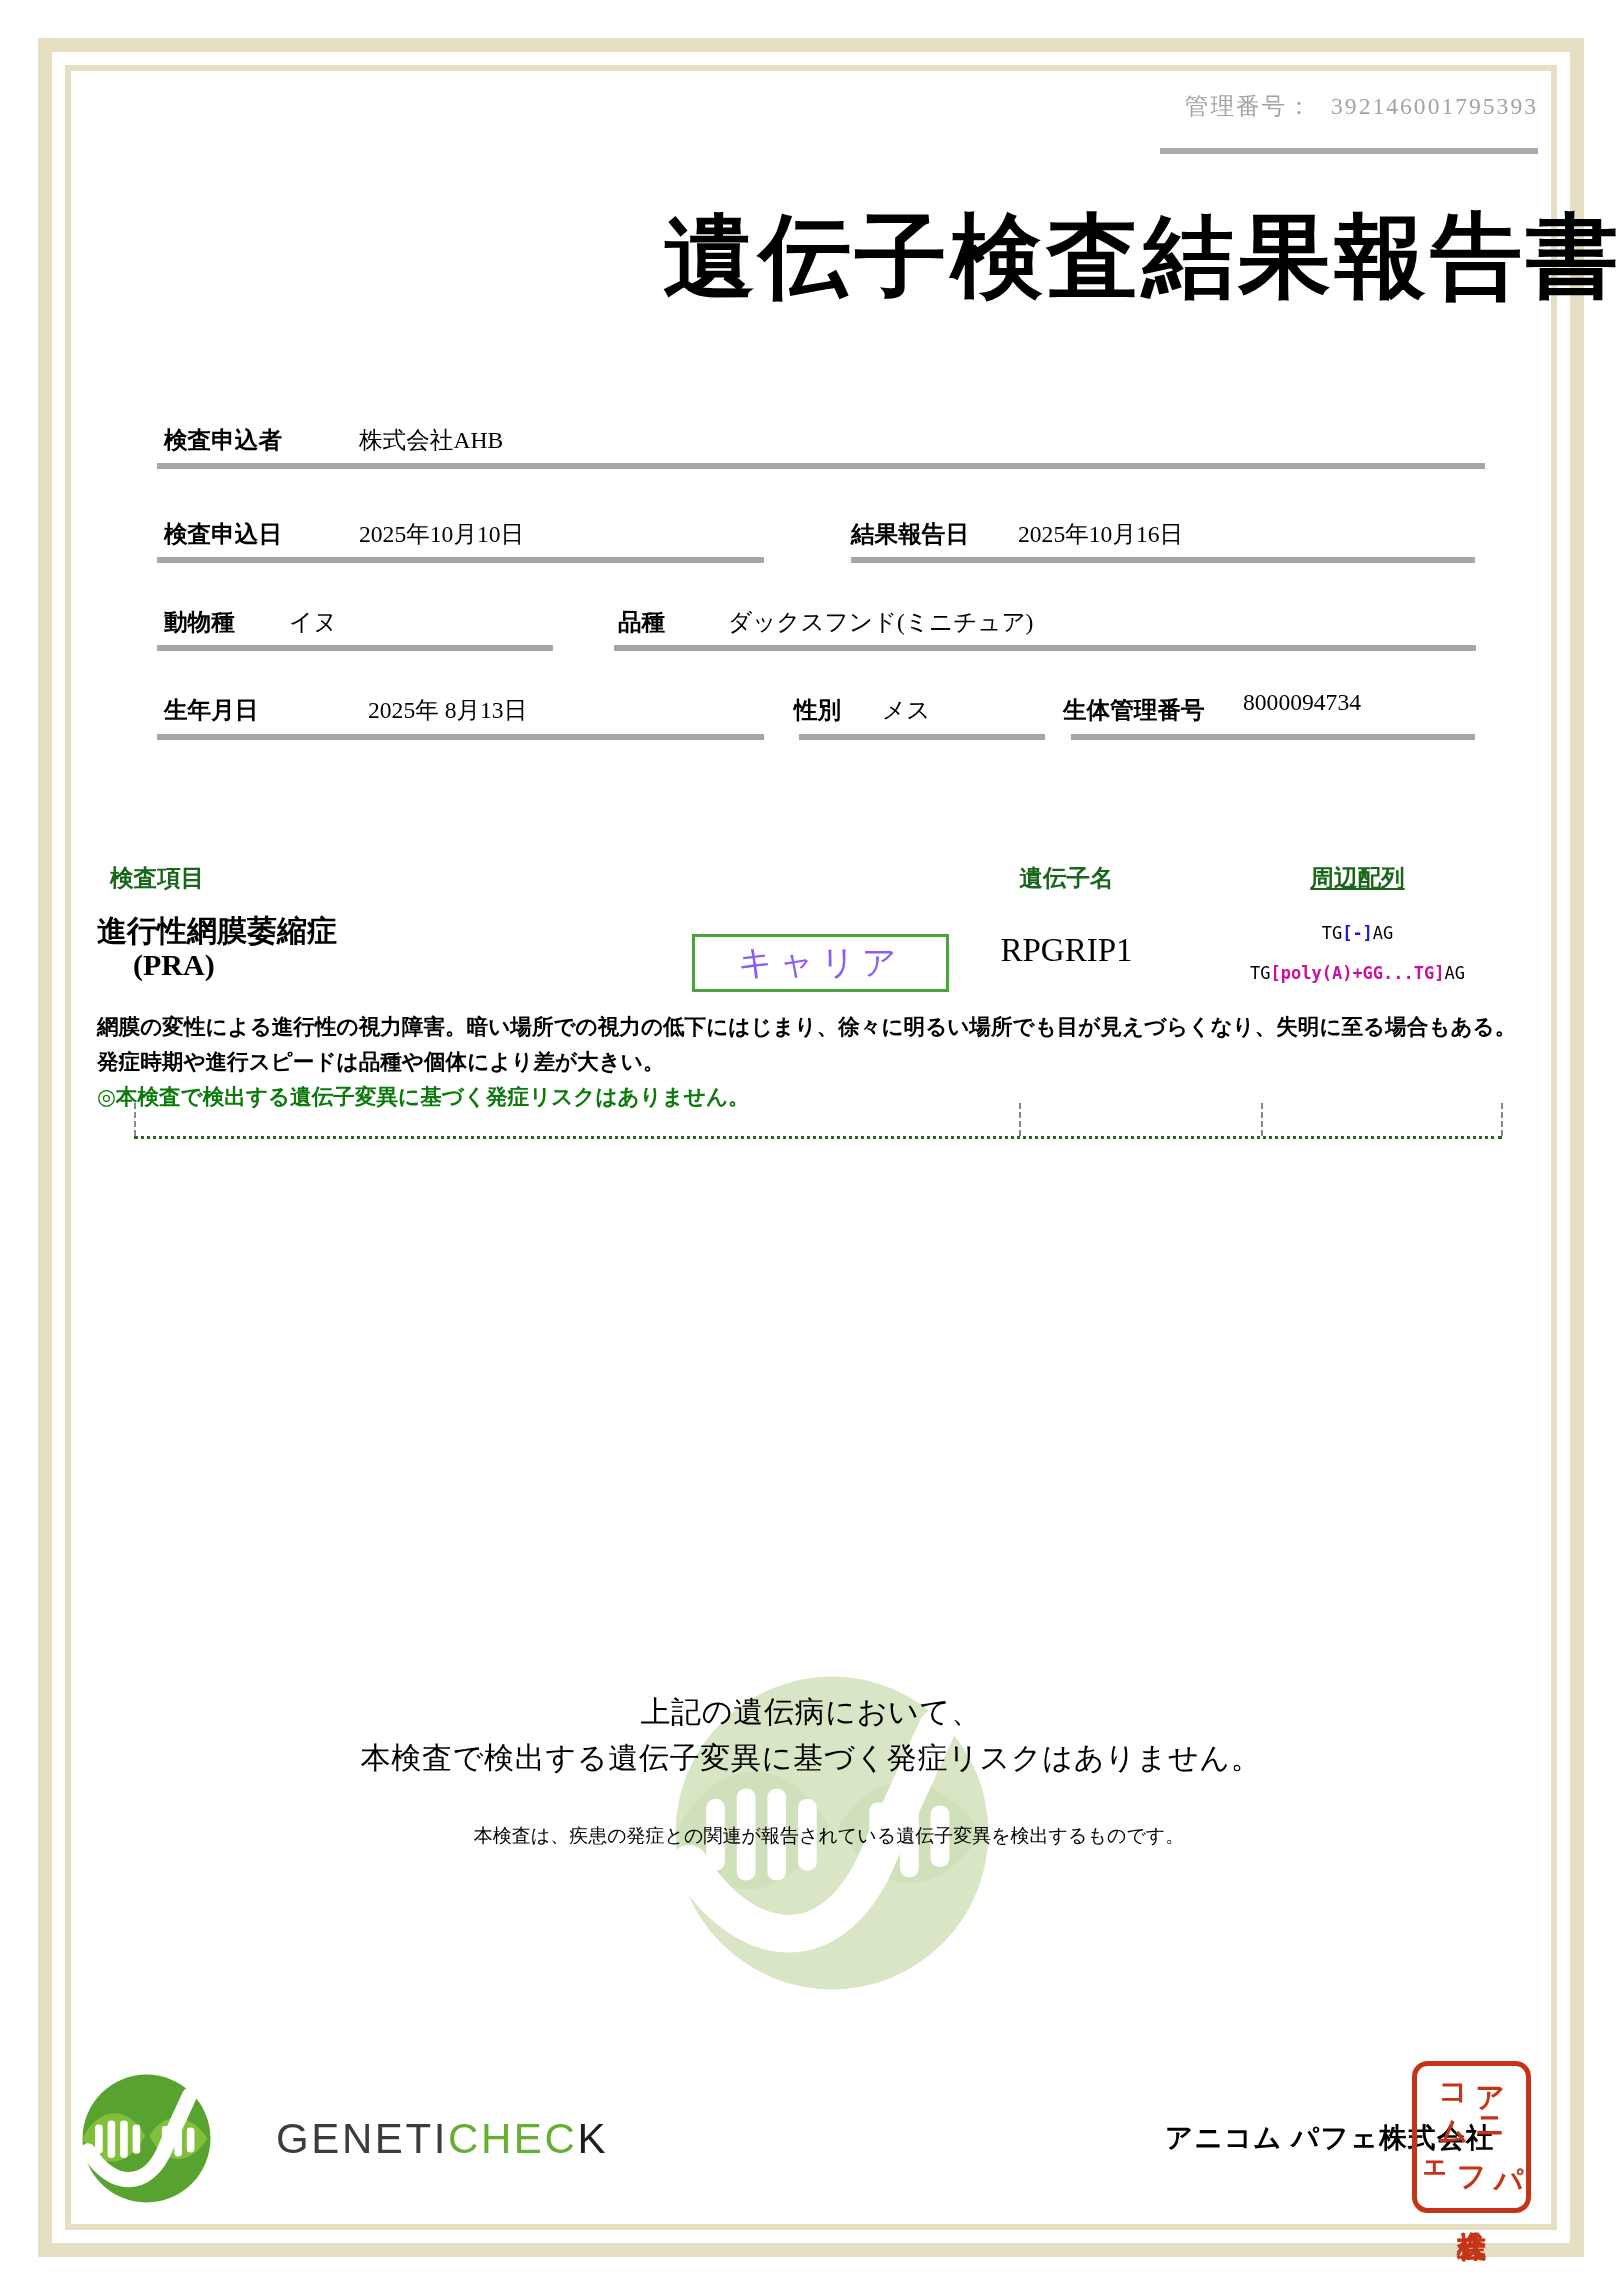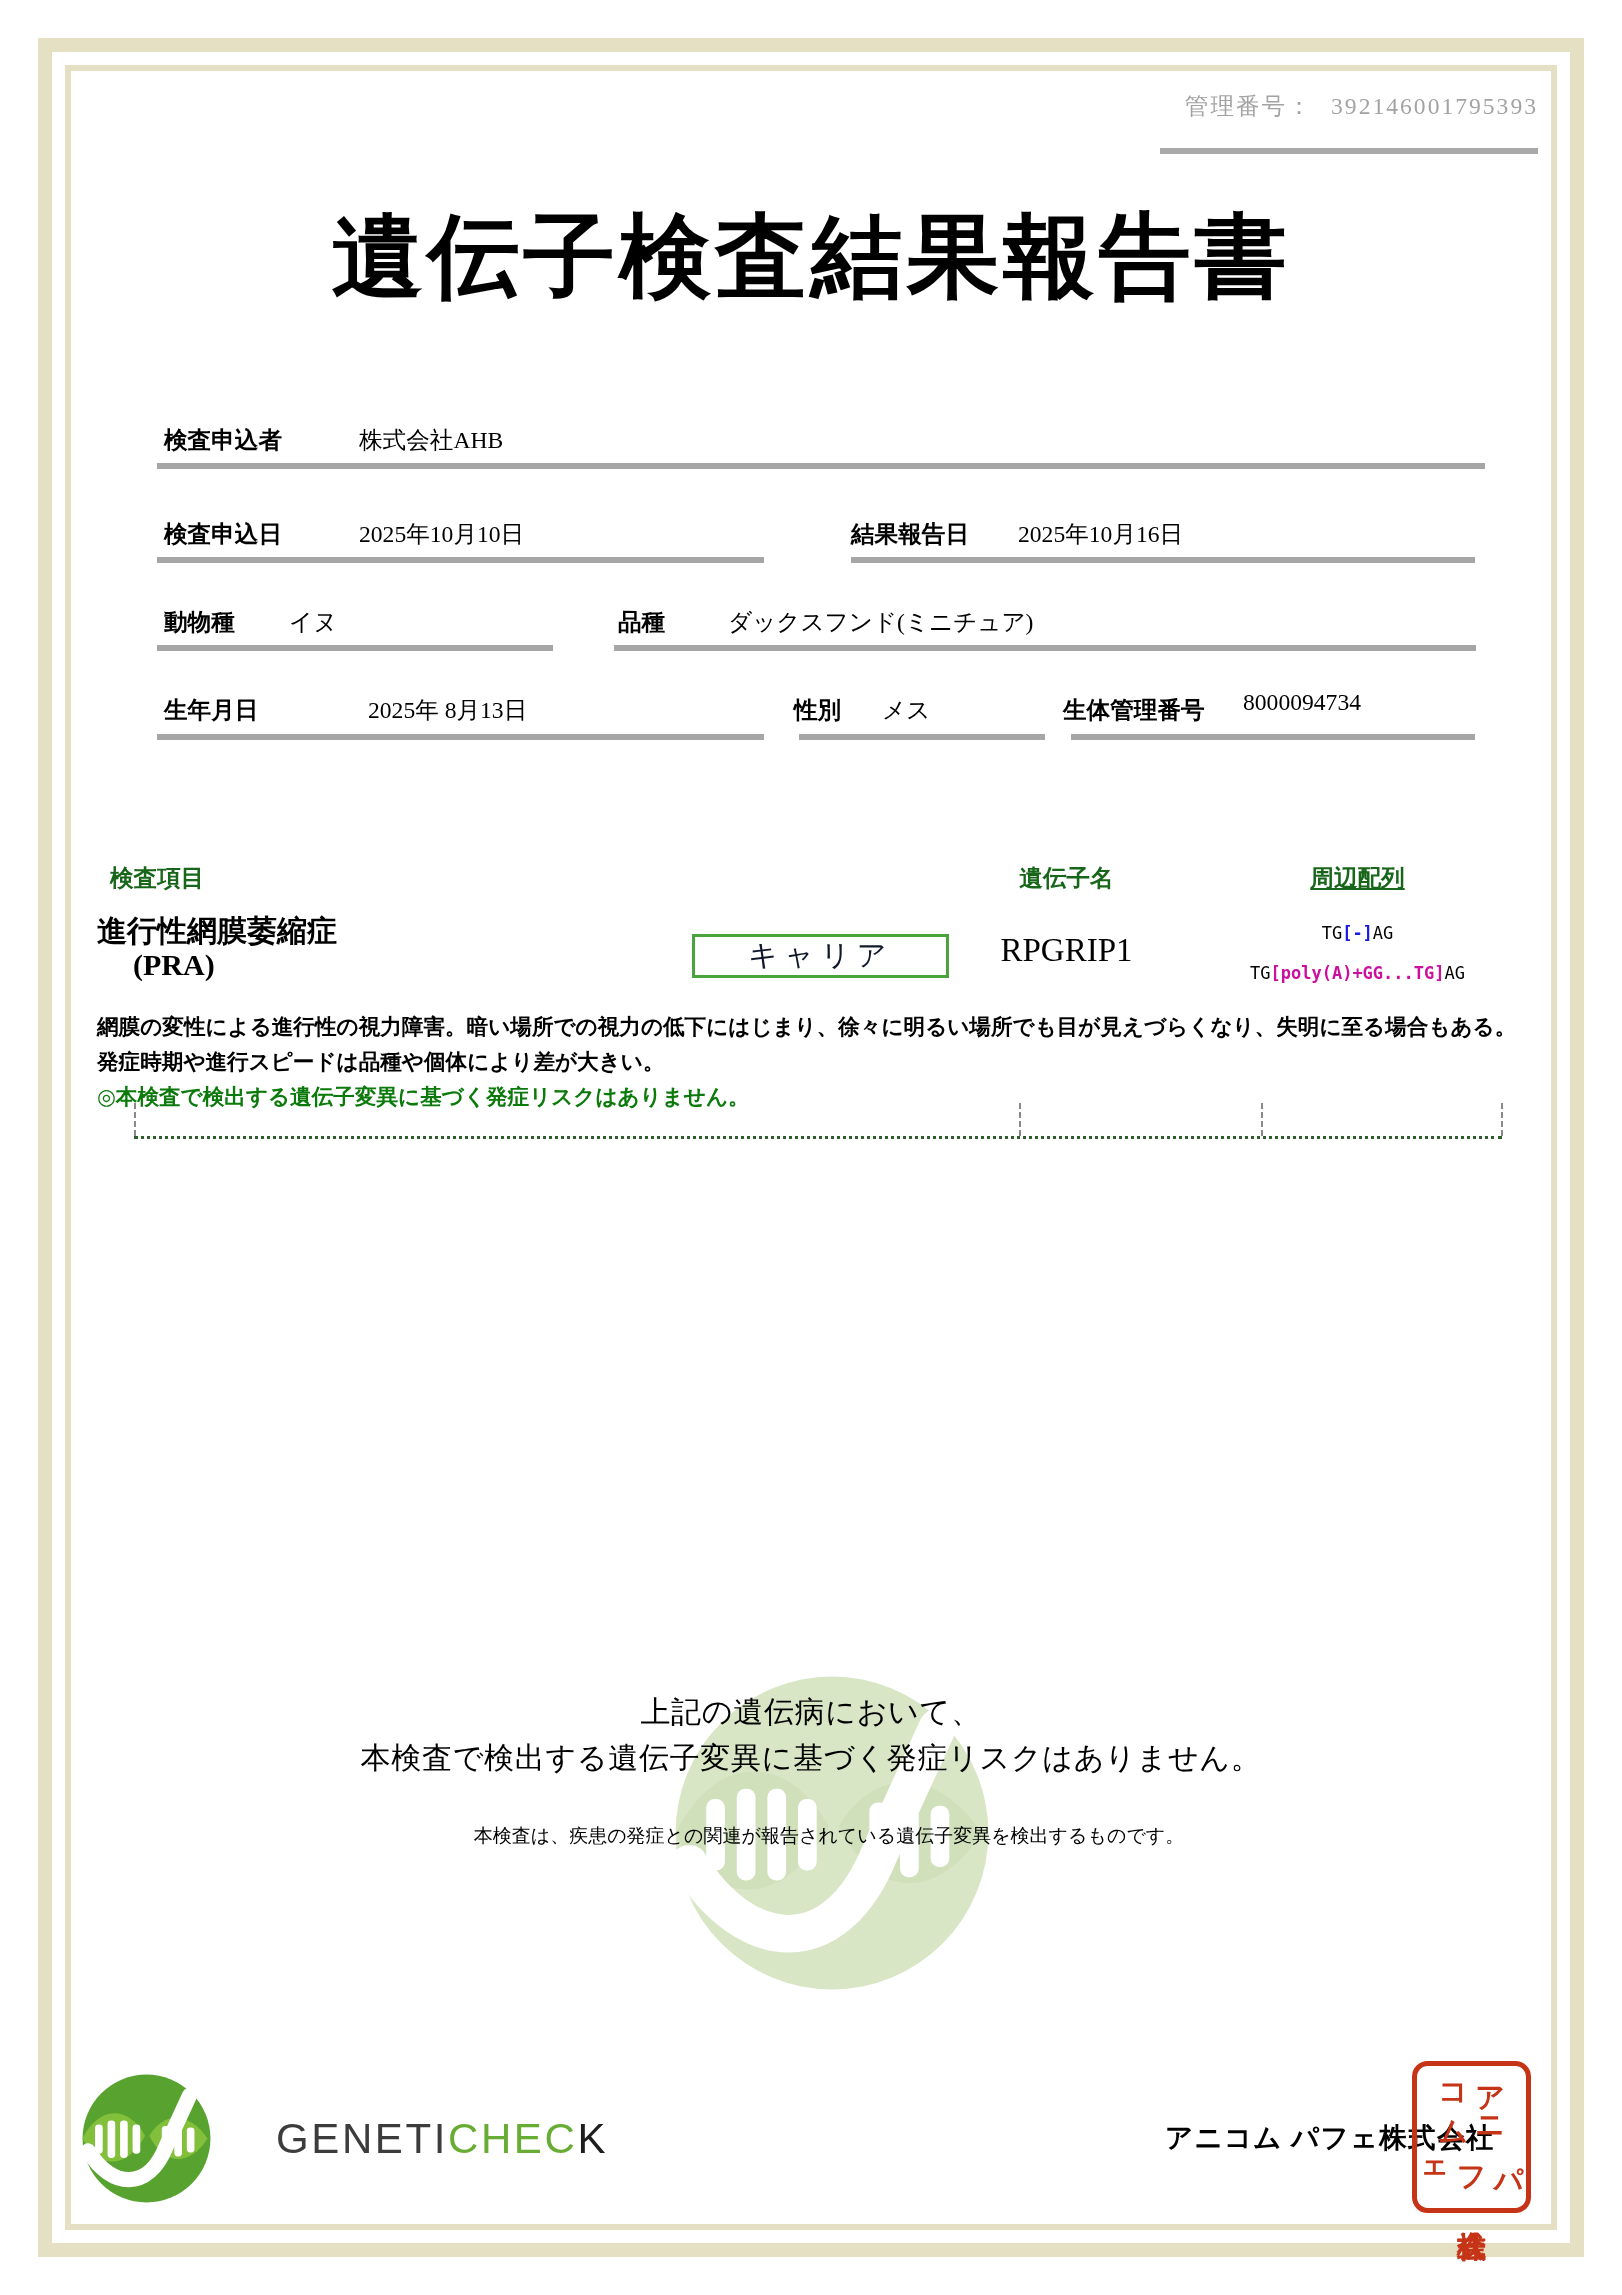--- a/index.html
+++ b/index.html
@@ -16,36 +16,36 @@
   .frame-inner{position:absolute;left:65px;top:65px;right:65px;bottom:65px;border:6.5px solid #e5e0c3;pointer-events:none;}
 
   .abs{position:absolute;}
 
   
   .mgmt{left:936px;top:90px;width:602px;text-align:right;font-size:23.6px;color:#a3a3a3;letter-spacing:2px;white-space:nowrap;}
   .mgmt .num{margin-left:18.3px;}
   .mgmt-bar{left:1160px;top:148px;width:378px;height:5.9px;background:#a9a9a9;}
 
   
-  .title{left:0;right:0;top:195px;text-align:center;font-size:92px;font-weight:600;letter-spacing:3.9px;white-space:nowrap;}
+  .title{left:0;right:0;top:195px;text-align:right;font-size:92px;font-weight:600;letter-spacing:3.9px;white-space:nowrap;}
 
   
   .flabel{font-size:23.6px;font-weight:bold;white-space:nowrap;}
   .fvalue{font-size:23.6px;white-space:nowrap;}
   .uline{height:5.9px;background:#a6a6a6;}
 
   
   .sec-label{left:110px;top:862px;font-size:23.6px;font-weight:bold;color:#17661a;}
   .disease{left:97px;top:911px;font-size:30px;font-weight:bold;white-space:nowrap;}
   .disease-abbr{left:105px;top:948px;font-size:30px;font-weight:bold;white-space:nowrap;margin-left:28px;}
   .result-box{
-    left:692px;top:934px;width:257px;height:44px;
+    left:692px;top:934px;width:257px;height:58px;
     border:3.3px solid #4aa43c;box-sizing:border-box;
     display:flex;align-items:center;justify-content:center;
-    font-size:29px;color:#0f172a;letter-spacing:6.5px;
+    font-size:34px;color:#8b5cf6;letter-spacing:6.5px;
   }
   .gene-label{left:962px;top:862px;width:209px;text-align:center;font-size:23.6px;font-weight:bold;color:#17661a;}
   .gene-name{left:962px;top:932px;width:209px;text-align:center;font-size:33px;white-space:nowrap;}
   .seq-label{left:1243px;top:862px;width:229px;text-align:center;font-size:23.6px;font-weight:bold;color:#17661a;text-decoration:underline;}
   .seq{font-family:"DejaVu Sans Mono",monospace;font-size:17px;white-space:nowrap;text-align:center;width:229px;left:1243px;}
   .seq1{top:923px;}
   .seq2{top:963px;}
   .seq .mut-del{color:#1a1ae6;font-weight:bold;}
   .seq .mut-ins{color:#cc0f9e;font-weight:bold;}
 

